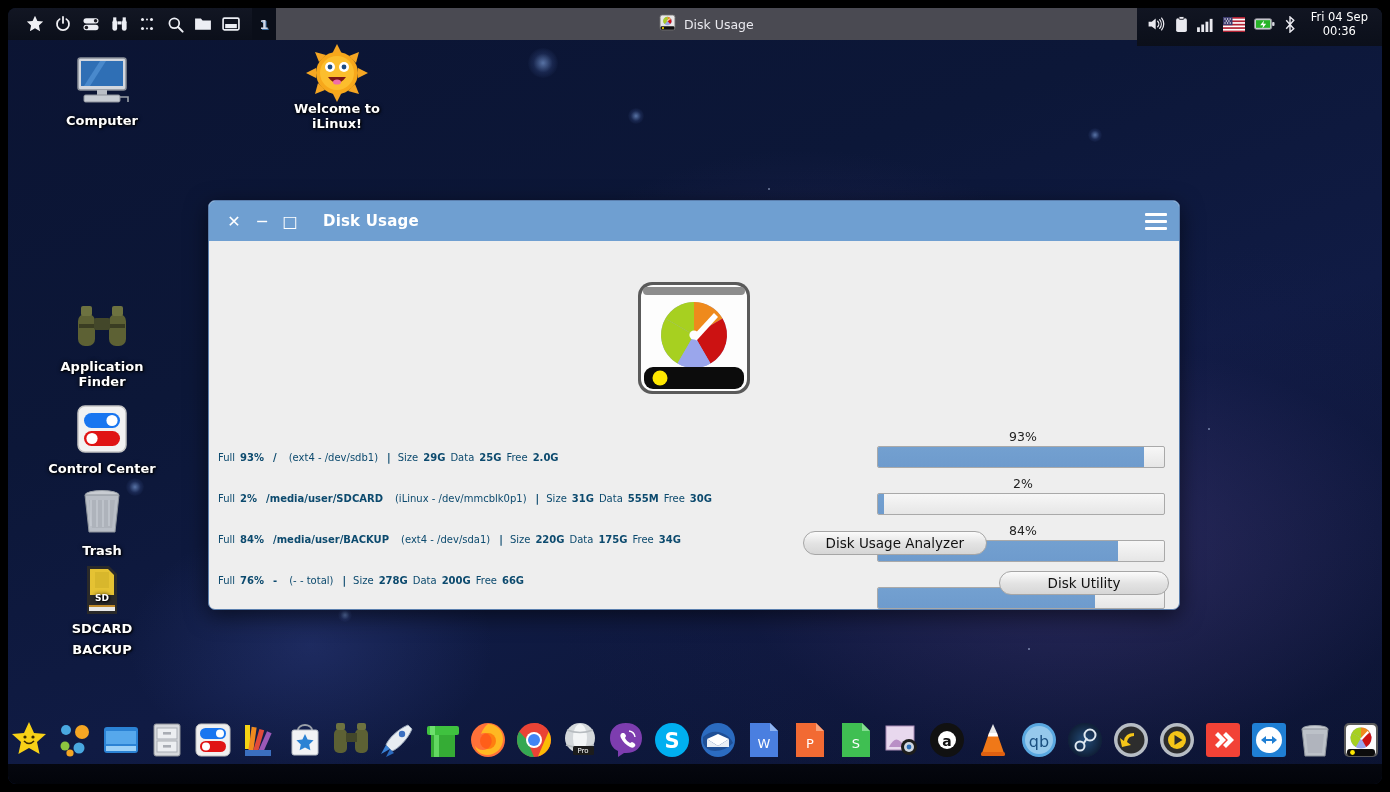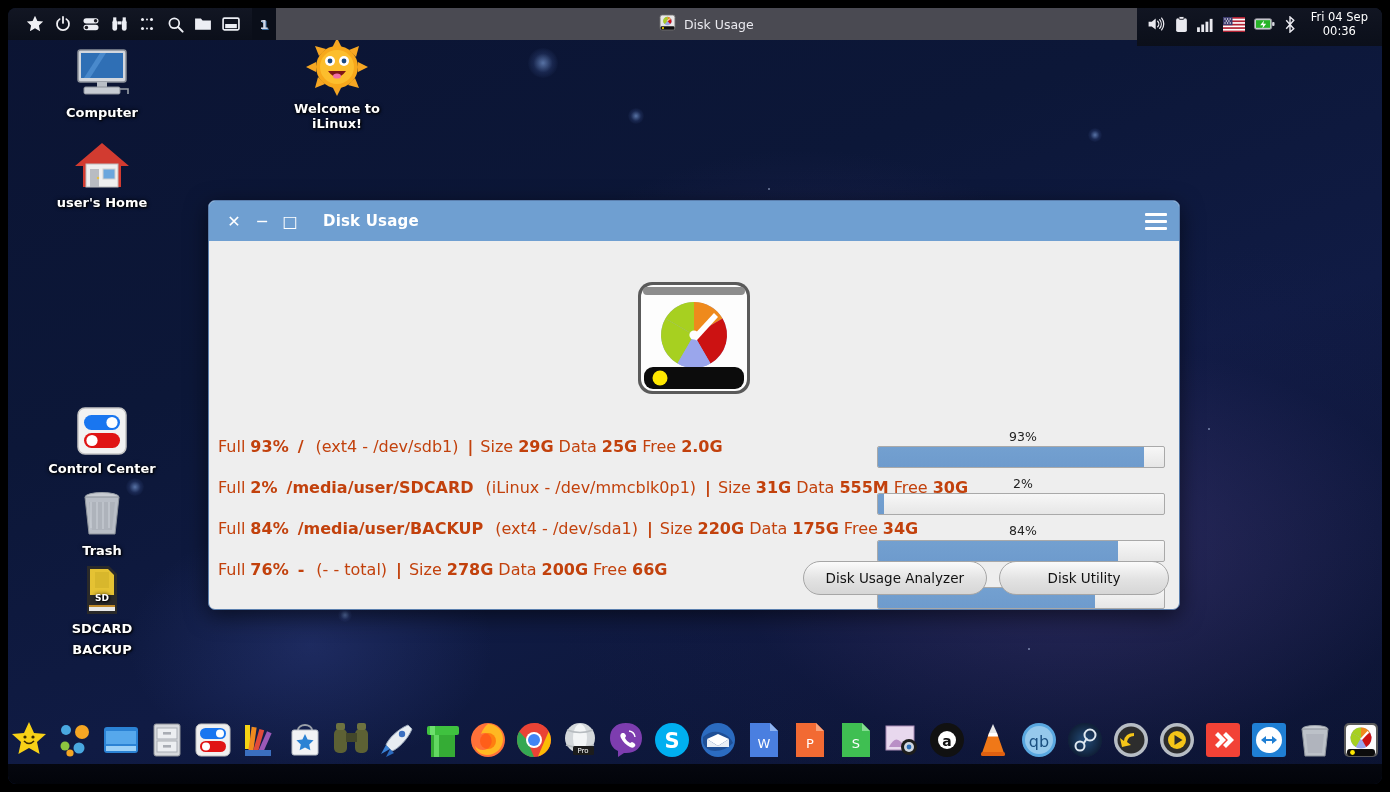--- a/index.html
+++ b/index.html
@@ -73,21 +73,21 @@
     color: #fff; font-size: 11.5px; line-height: 14px; text-align: center;
     padding-left: 6px; padding-right: 4px;
   }
   
   .deskicon {
     position: absolute; width: 128px; text-align: center;
     color: #fff; font-size: 13px; font-weight: bold;
     text-shadow: 1px 1px 2px #000, 0 0 4px #000;
     line-height: 15px;
   }
-  .deskicon .glyph { height: 52px; display:flex; align-items:flex-end; justify-content:center; margin-bottom: 5px; }
+  .deskicon .glyph { height: 52px; display:flex; align-items:flex-start; justify-content:center; margin-bottom: 5px; }
   .deskicon .lbl { display:block; }
   
   #dialog {
     position: absolute;
     left: 200px; top: 192px; width: 972px; height: 410px;
     border-radius: 7px;
     background: #eeeeee;
     box-shadow: 0 6px 22px rgba(0,0,0,.55);
     z-index: 60;
     overflow: hidden;
@@ -107,22 +107,22 @@
   .tb-spacer { flex: 1; }
   .hamburger { width: 22px; display:flex; flex-direction:column; gap:4px; }
   .hamburger i { display:block; height:3px; background:#fff; border-radius:1px; }
   #dlgbody { position: relative; height: 370px; }
   .bigicon {
     position: absolute; left: 50%; transform: translateX(-50%); top: 38px;
     width: 118px; height: 118px;
   }
   .rows { position: absolute; left: 9px; top: 196px; width: 680px; }
   .row {
-    height: 41px; display: flex; 
-    font-size: 16px; color: #c2410c; white-space: nowrap;
+    height: 41px; display: flex; align-items: center;
+    font-size: 10px; color: #0c4a6e; white-space: nowrap;
   }
   .row span { margin-right: 5px; }
   .row .b { font-weight: bold; }
   .row .sep { margin: 0 7px 0 4px; font-weight: bold; }
   .row .mount { font-weight: bold; margin-left: 4px; margin-right: 8px; }
   .row .dev { margin-left: 4px; }
   .bars { position: absolute; right: 10px; top: 188px; width: 292px; }
   .barwrap { margin-bottom: 8px; }
   .barpct { text-align: center; font-size: 12.5px; color: #222; margin-bottom: 2px; }
   .bartrack {
@@ -133,31 +133,31 @@
   }
   .barfill {
     height: 100%;
     background: linear-gradient(180deg,#7ba7d7 0%, #6e9bcd 100%);
   }
   .btnrow {
     position: absolute; left: 0; right: 0; bottom: 16px;
     display: flex; justify-content: flex-end; gap: 12px; padding-right: 10px;
   }
   .pillbtn {
-    height: 34px; padding: 0 22px;
+    height: 24px; padding: 0 22px;
     border-radius: 18px;
     border: 1px solid #a6a6a6;
     background: linear-gradient(180deg,#fbfbfb 0%, #e3e3e3 52%, #d6d6d6 100%);
     font-size: 13.5px; color: #111;
     display: flex; align-items: center; justify-content: center;
     font-family: "DejaVu Sans", sans-serif;
     cursor: pointer;
   }
   #btn-analyzer { min-width: 168px; }
-  #btn-utility { min-width: 170px; }
+  #btn-utility { min-width: 170px; margin-top: 40px; }
   #btn-about { min-width: 168px; }
   
   #dock {
     position: absolute; left: 0; bottom: 14px; width: 1374px; height: 60px;
     display: flex; align-items: center; justify-content: center;
     gap: 3px;
     z-index: 55;
   }
   .dockitem { width: 44px; height: 46px; display:flex; align-items:center; justify-content:center; }
   #dockbar-bg {
@@ -319,48 +319,50 @@
               <path fill="none" stroke="#e9e9ef" stroke-width="1.5" d="M2 4.5l8 9-4 3.5V1l4 3.5-8 9"></path>
             </svg>
         </span>
         <span class="clock">
           <span>Fri 04 Sep</span><br>
           <span>00:36</span>
         </span>
       </div>
     </div>
 
-    <div class="deskicon" style="left:30px;top:40px;">
+    <div class="deskicon" style="left:30px;top:48px;">
       <div class="glyph">
         <svg width="64" height="52" viewBox="0 0 64 52">
           <rect x="8" y="2" width="48" height="32" rx="2.5" fill="#d3d7de" stroke="#8b9099" stroke-width="1.5"></rect>
           <rect x="11" y="5" width="42" height="25" fill="#2f6fb5"></rect>
           <path d="M14 30 L30 5 L36 5 L20 30 Z" fill="#5f9ede" opacity=".55"></path>
           <rect x="27" y="34" width="10" height="5" fill="#b9bec6"></rect>
           <rect x="14" y="39" width="36" height="7" rx="1.5" fill="#c7ccd3" stroke="#8b9099"></rect>
           <path d="M50 41 h8 v5" stroke="#9aa0a8" stroke-width="1.6" fill="none"></path>
         </svg>
       </div>
       <span class="lbl">Computer</span>
     </div>
 
-    <div class="deskicon" style="left:30px;top:130px;">
+
+
+    <div class="deskicon" style="left:30px;top:294px;">
       <div class="glyph">
-        <svg width="58" height="50" viewBox="0 0 58 50">
-          <path d="M29 3 L56 26 L48 26 L48 47 L10 47 L10 26 L2 26 Z" fill="#d23b30"></path>
-          <rect x="13" y="24" width="32" height="23" fill="#efefef" stroke="#bdbdbd"></rect>
-          <rect x="17" y="29" width="9" height="18" fill="#b9bcc2"></rect>
-          <rect x="30" y="29" width="12" height="10" fill="#6aa6dd" stroke="#cfcfcf"></rect>
-          <circle cx="25" cy="38" r="1.2" fill="#e8c043"></circle>
+        <svg width="56" height="50" viewBox="0 0 56 50">
+          <rect x="4" y="12" width="17" height="32" rx="7" fill="#5d6134"></rect>
+          <rect x="35" y="12" width="17" height="32" rx="7" fill="#5d6134"></rect>
+          <rect x="20" y="16" width="16" height="12" rx="2" fill="#43472a"></rect>
+          <rect x="7" y="4" width="11" height="10" rx="2" fill="#6d7240"></rect>
+          <rect x="38" y="4" width="11" height="10" rx="2" fill="#6d7240"></rect>
+          <rect x="5" y="22" width="15" height="4" fill="#3a3d22"></rect>
+          <rect x="36" y="22" width="15" height="4" fill="#3a3d22"></rect>
         </svg>
       </div>
-      <span class="lbl">user's Home</span>
-    </div>
-
-
+      <span class="lbl">Application Finder</span>
+    </div>
 
     <div class="deskicon" style="left:30px;top:478px;">
       <div class="glyph">
         <svg width="48" height="50" viewBox="0 0 48 50">
           <ellipse cx="24" cy="9" rx="17" ry="4.5" fill="#c8ccd2" stroke="#9aa0a8"></ellipse>
           <path d="M7 9 L11 46 h26 L41 9 Z" fill="#b9bec6" stroke="#8d939b"></path>
           <path d="M11 14 h26 l-3 28 h-20 z" fill="#a9aeb7" opacity=".7"></path>
           <path d="M13 14 v26 M19 14 v27 M25 14 v27 M31 14 v26" stroke="#cdd2d9" stroke-width="1"></path>
         </svg>
       </div>

